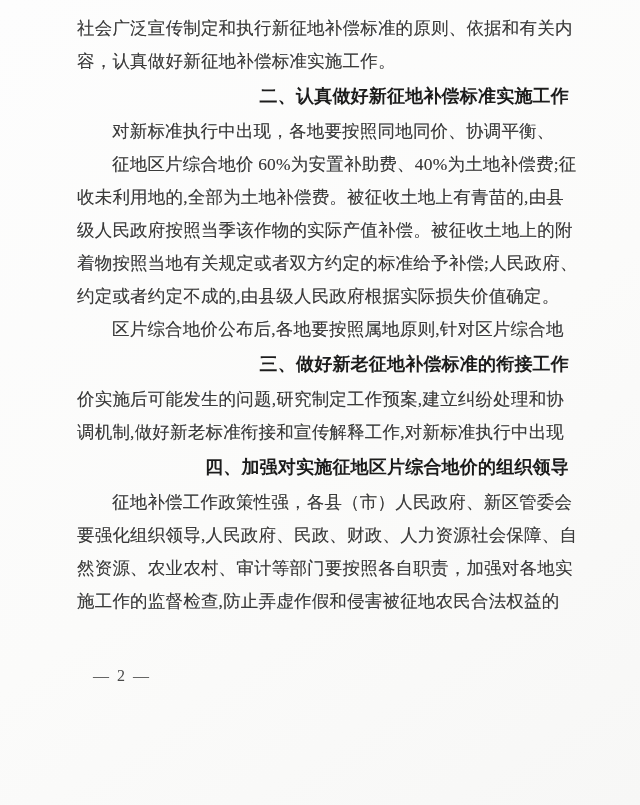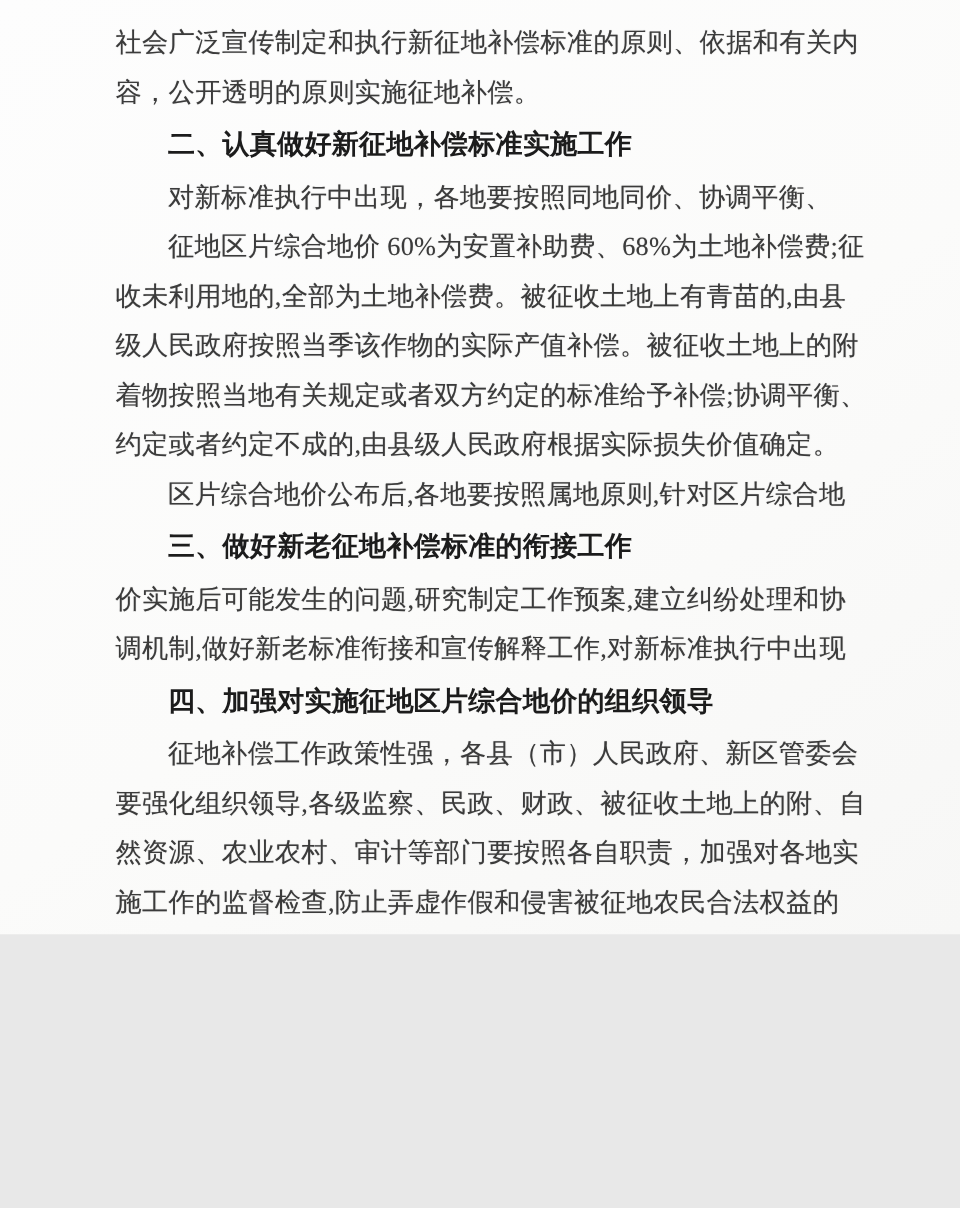--- a/index.html
+++ b/index.html
@@ -3,21 +3,21 @@
 <meta charset="utf-8">
 <style>
   html, body {
     margin: 0;
     padding: 0;
     background: #e8e8e8;
   }
   .page {
     position: relative;
     width: 640px;
-    height: 623px;
+    height: 805px;
     margin: 0 auto;
     background: linear-gradient(145deg, #fdfdfd 0%, #fbfbfa 55%, #f7f7f6 100%);
     overflow: hidden;
     font-family: "Liberation Serif", "DejaVu Serif", serif;
   }
   .doc-body {
     position: absolute;
     top: 12px;
     left: 77px;
     width: 492px;
@@ -35,51 +35,52 @@
     padding-left: 35px;
   }
   .line.heading {
     font-family: "Liberation Sans", "DejaVu Sans", sans-serif;
     font-weight: 700;
     font-size: 18px;
     color: #1c1c1c;
     margin-top: 2px;
     margin-bottom: 2px;
     text-shadow: none;
+    text-align: right;
   }
   .page-number {
     margin-top: 48px;
     margin-left: 16px;
     height: 20px;
     line-height: 20px;
     font-size: 16px;
     letter-spacing: 2px;
     color: #4a4a4a;
   }
 </style>
 </head>
 <body>
 
 <div class="page">
   <div class="doc-body">
 
   <div class="line">社会广泛宣传制定和执行新征地补偿标准的原则、依据和有关内</div>
-      <div class="line">容，公开透明的原则实施征地补偿。</div>
+      <div class="line">容，认真做好新征地补偿标准实施工作。</div>
       <div class="line heading indent">二、认真做好新征地补偿标准实施工作</div>
       <div class="line indent">对新标准执行中出现，各地要按照同地同价、协调平衡、</div>
-      <div class="line indent">征地区片综合地价 60%为安置补助费、68%为土地补偿费;征</div>
+      <div class="line indent">征地区片综合地价 60%为安置补助费、40%为土地补偿费;征</div>
       <div class="line">收未利用地的,全部为土地补偿费。被征收土地上有青苗的,由县</div>
       <div class="line">级人民政府按照当季该作物的实际产值补偿。被征收土地上的附</div>
-      <div class="line">着物按照当地有关规定或者双方约定的标准给予补偿;协调平衡、</div>
+      <div class="line">着物按照当地有关规定或者双方约定的标准给予补偿;人民政府、</div>
       <div class="line">约定或者约定不成的,由县级人民政府根据实际损失价值确定。</div>
       <div class="line indent">区片综合地价公布后,各地要按照属地原则,针对区片综合地</div>
       <div class="line heading indent">三、做好新老征地补偿标准的衔接工作</div>
       <div class="line">价实施后可能发生的问题,研究制定工作预案,建立纠纷处理和协</div>
       <div class="line">调机制,做好新老标准衔接和宣传解释工作,对新标准执行中出现</div>
       <div class="line heading indent">四、加强对实施征地区片综合地价的组织领导</div>
       <div class="line indent">征地补偿工作政策性强，各县（市）人民政府、新区管委会</div>
-      <div class="line">要强化组织领导,各级监察、民政、财政、被征收土地上的附、自</div>
+      <div class="line">要强化组织领导,人民政府、民政、财政、人力资源社会保障、自</div>
       <div class="line">然资源、农业农村、审计等部门要按照各自职责，加强对各地实</div>
       <div class="line">施工作的监督检查,防止弄虚作假和侵害被征地农民合法权益的</div>
       <div class="page-number">— 2 —</div>
     </div>
   <div class="doc-body" style="position:static;"></div>
 </div>
 
 </body></html>

